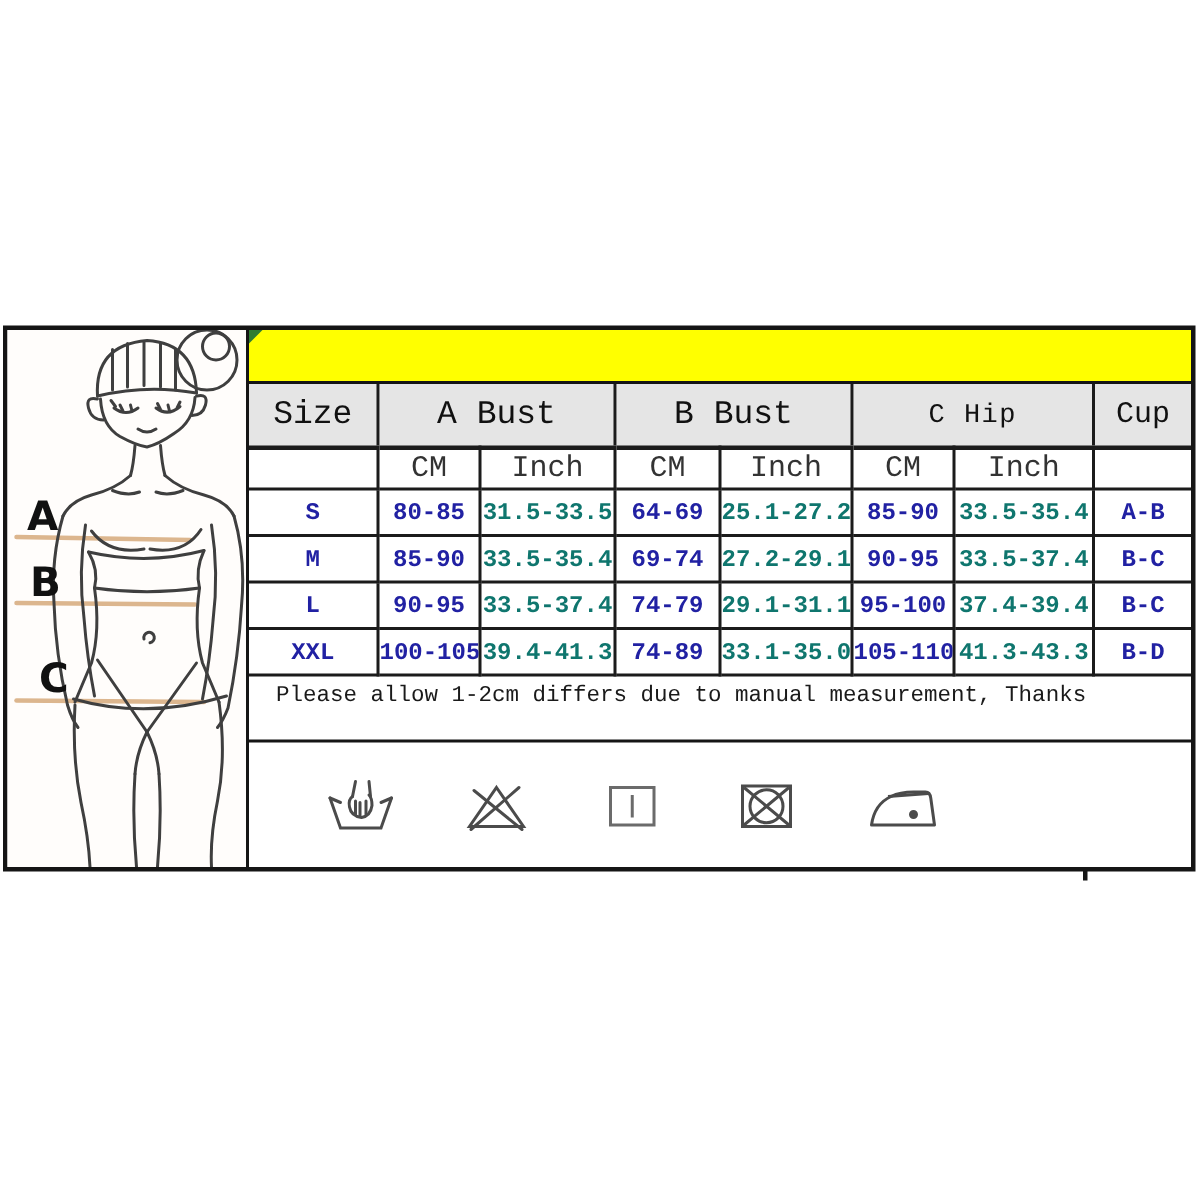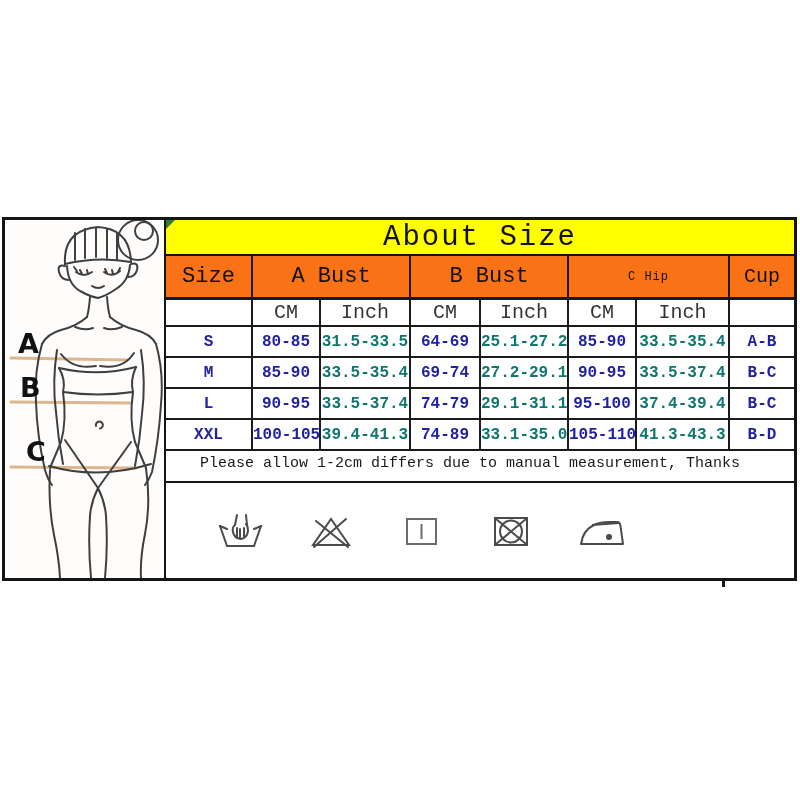--- a/index.html
+++ b/index.html
@@ -9,30 +9,30 @@
   .figure-panel{width:161px;border-right:2px solid #151515;box-sizing:border-box;position:relative;overflow:hidden;background:#fffdfb;}
   .figure-panel svg{position:absolute;left:0;top:0;}
   
   .table-panel{flex:1;display:flex;flex-direction:column;min-width:0;}
   .title-bar{height:36px;background:#ffff00;border-bottom:2px solid #151515;box-sizing:border-box;position:relative;display:flex;align-items:center;justify-content:center;font-size:29px;letter-spacing:2px;color:#111;}
   .corner{position:absolute;left:0;top:0;width:0;height:0;border-top:9px solid #2f7d31;border-right:9px solid transparent;}
   table.size-table{border-collapse:collapse;table-layout:fixed;width:628px;}
   table.size-table td{border:2px solid #1b1b1b;text-align:center;vertical-align:middle;padding:0;overflow:hidden;white-space:nowrap;}
   table.size-table tr td:first-child{border-left:0;}
   table.size-table tr td:last-child{border-right:0;}
-  table.size-table tr.r-head td{border-top:0;border-bottom-width:3px;background:#f97316;color:#111;}
+  table.size-table tr.r-head td{border-top:0;border-bottom-width:3px;background:#e5e5e5;color:#111;}
   .r-head td{height:41px;font-size:22px;}
-  .r-head td.h-hip{font-size:12px;letter-spacing:1px;}
+  .r-head td.h-hip{font-size:18px;letter-spacing:1px;}
   .r-head td.h-cup{font-size:20px;}
   .r-sub td{height:25px;font-size:20px;color:#333;}
   .r-data td{height:29px;font-size:16px;font-weight:bold;}
   .c-cm{color:#2121a3;}
   .c-inch{color:#0f766e;}
   .c-size,.c-cup{color:#2121a3;}
-  .note{height:32px;line-height:25px;border-bottom:2px solid #151515;box-sizing:border-box;font-size:15px;padding-left:34px;color:#1a1a1a;white-space:nowrap;}
+  .note{height:44px;line-height:25px;border-bottom:2px solid #151515;box-sizing:border-box;font-size:15px;padding-left:18px;color:#1a1a1a;white-space:nowrap;}
   .care-row{flex:1;display:flex;align-items:center;padding-left:50px;gap:44px;}
   .care-row svg{flex:0 0 auto;}
   .tick{position:absolute;left:722px;top:580px;width:3px;height:7px;background:#151515;}
 </style>
 </head>
 <body>
 
 <div class="sheet">
 
   <div class="figure-panel">
@@ -91,21 +91,20 @@
         <text x="15" y="177">B</text>
         <text x="21" y="241">C</text>
       </g>
     </svg>
   </div>
 
   <div class="table-panel">
 
     <div class="title-bar">
       <i class="corner"></i>
-      <span>About Size</span>
     </div>
 
     <table class="size-table">
       <colgroup>
         <col style="width:86px">
           <col style="width:68px">
           <col style="width:90px">
           <col style="width:70px">
         <col style="width:88px">
           <col style="width:68px">

